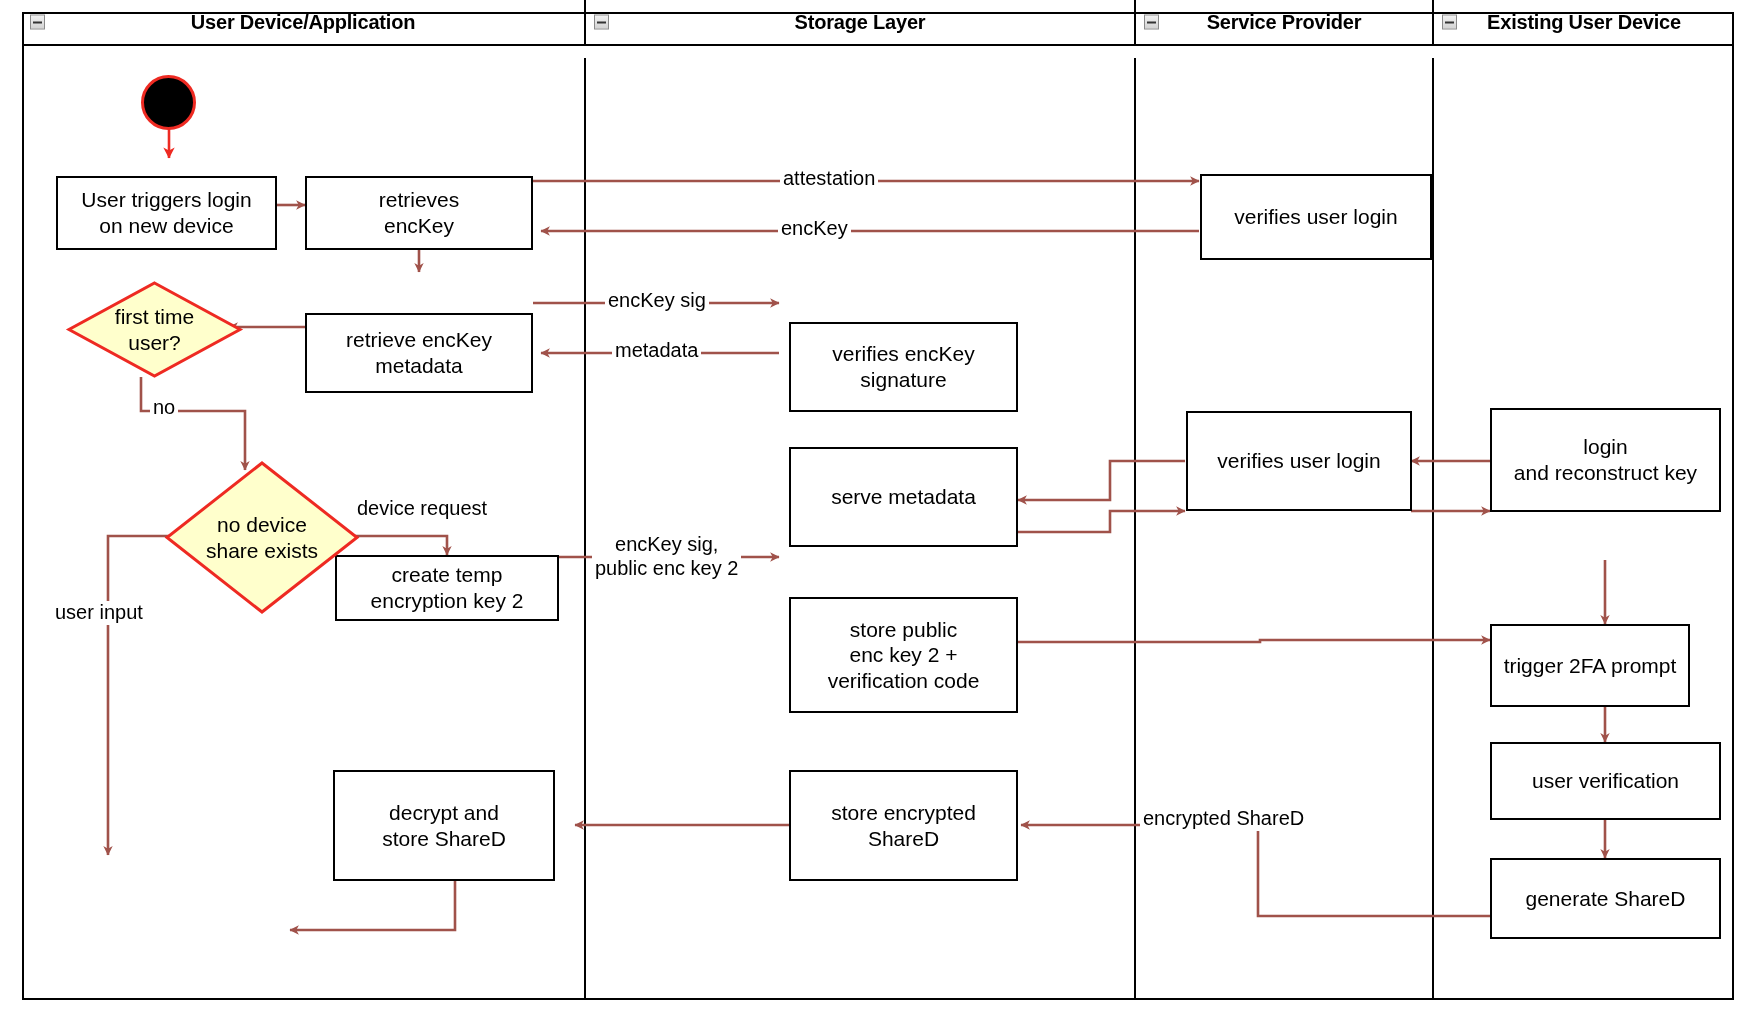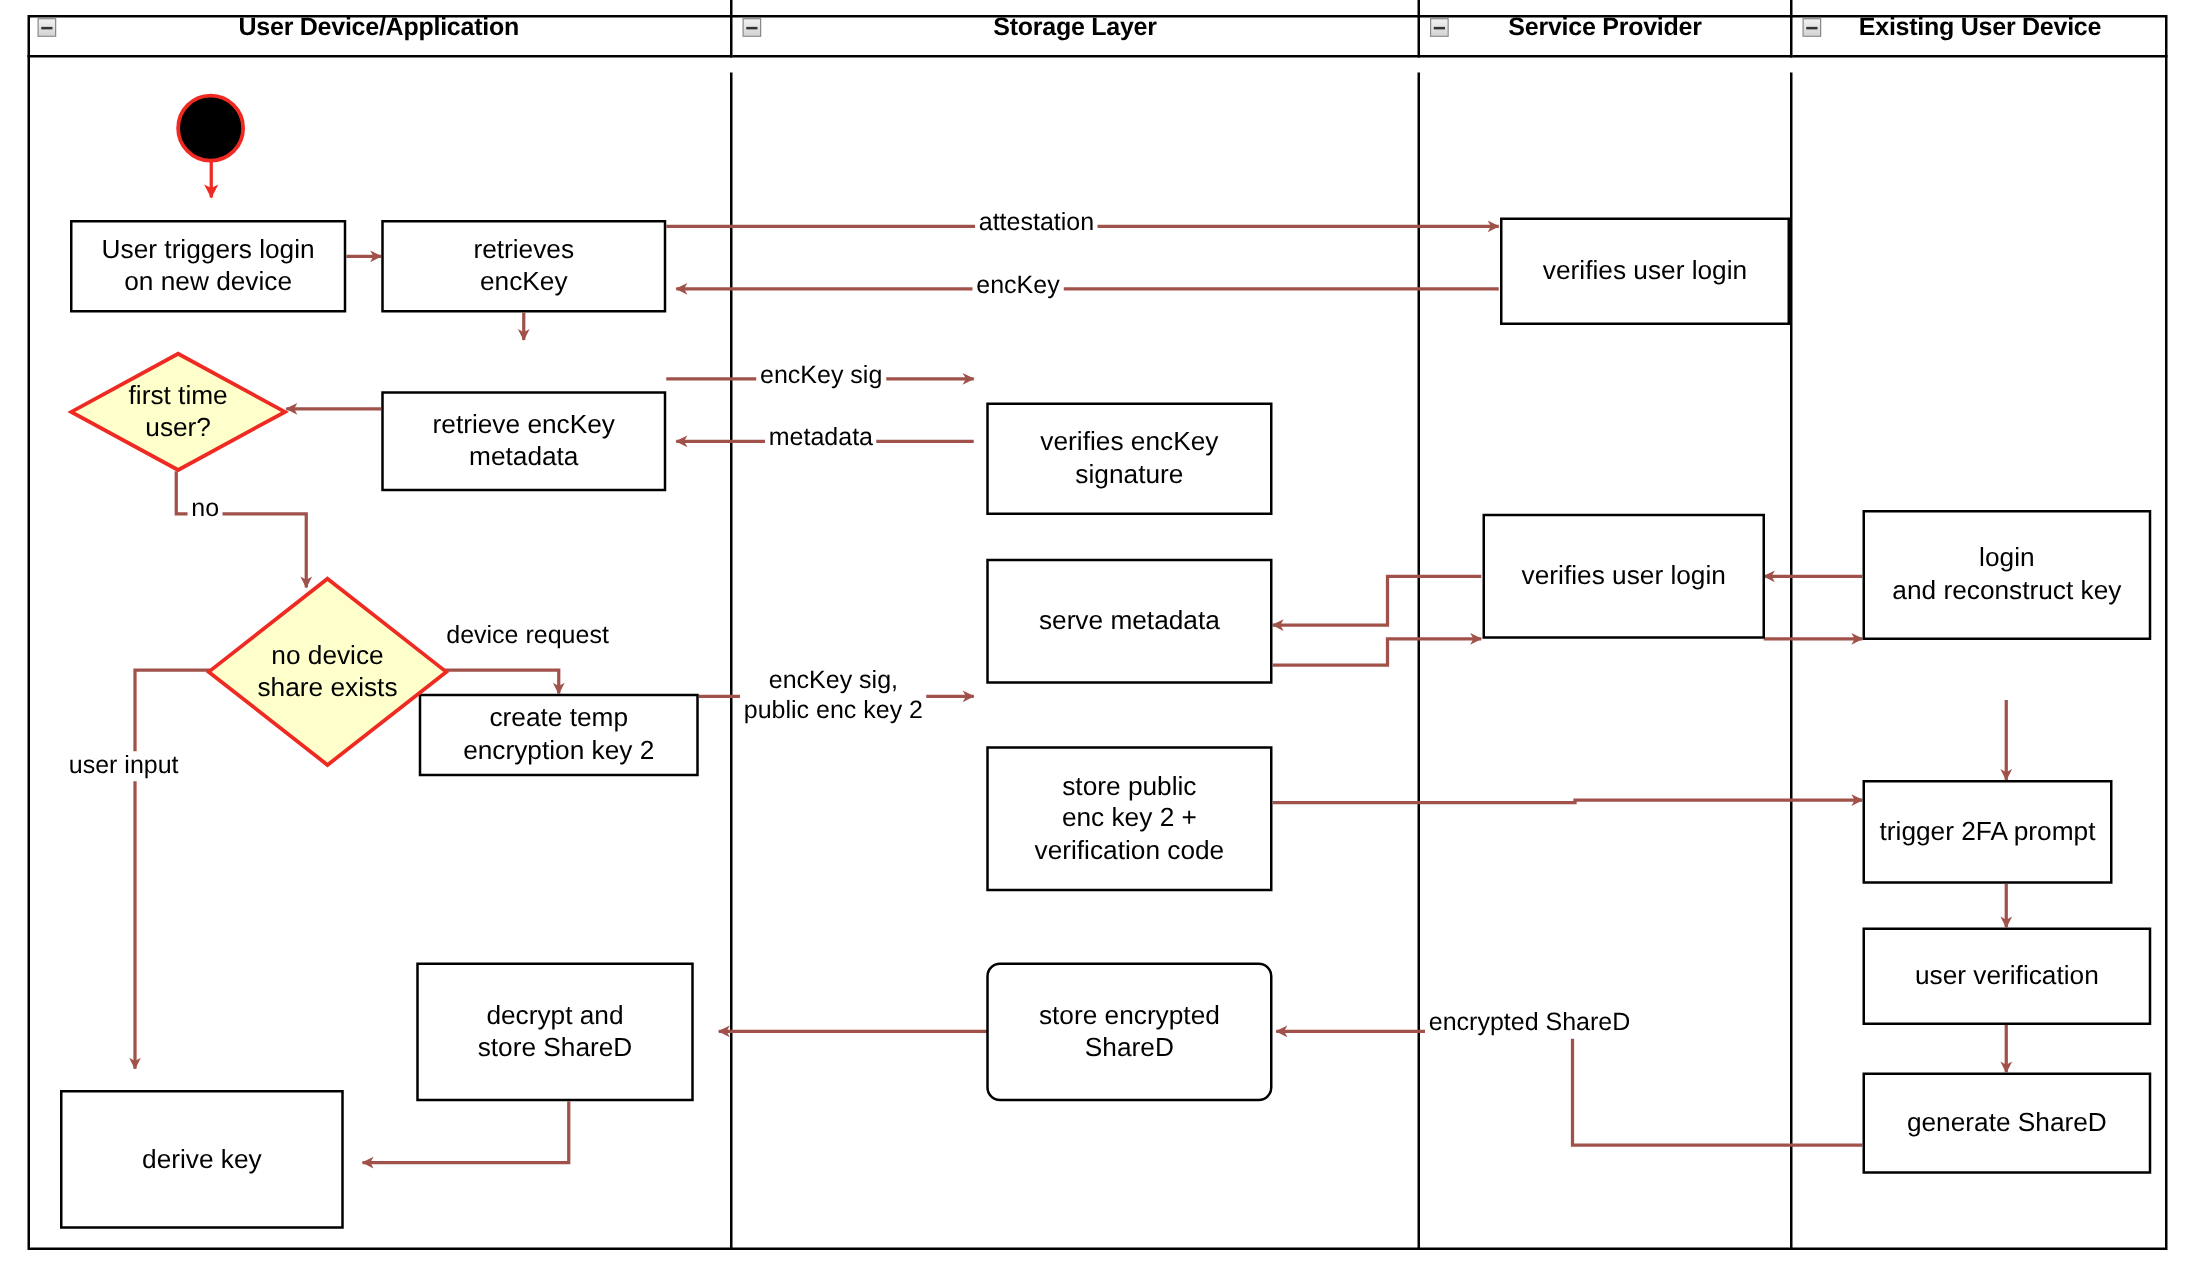--- a/index.html
+++ b/index.html
@@ -251,48 +251,47 @@
 
   <div class="node" style="left:305px; top:313px; width:228px; height:80px;">retrieve encKey
 metadata</div>
 
   <div class="node" style="left:335px; top:555px; width:224px; height:66px;">create temp
 encryption key 2</div>
 
   <div class="node" style="left:333px; top:770px; width:222px; height:111px;">decrypt and
 store ShareD</div>
 
-  <div class="node" style="left:48px; top:872px; width:227px; height:111px;">derive key</div>
 
   <div class="node" style="left:789px; top:322px; width:229px; height:90px;">verifies encKey
 signature</div>
 
   <div class="node" style="left:789px; top:447px; width:229px; height:100px;">serve metadata</div>
 
   <div class="node" style="left:789px; top:597px; width:229px; height:116px;">store public
 enc key 2 +
 verification code</div>
 
-  <div class="node" style="left:789px; top:770px; width:229px; height:111px;border-radius:11px;">store encrypted
+  <div class="node" style="left:789px; top:770px; width:229px; height:111px;">store encrypted
 ShareD</div>
 
   <div class="node" style="left:1200px; top:174px; width:232px; height:86px;">verifies user login</div>
 
   <div class="node" style="left:1186px; top:411px; width:226px; height:100px;">verifies user login</div>
 
   <div class="node" style="left:1490px; top:408px; width:231px; height:104px;">login
 and reconstruct key</div>
 
   <div class="node" style="left:1490px; top:624px; width:200px; height:83px;">trigger 2FA prompt</div>
 
   <div class="node" style="left:1490px; top:742px; width:231px; height:78px;">user verification</div>
 
   <div class="node" style="left:1490px; top:858px; width:231px; height:81px;">generate ShareD</div>
 
-  <div class="decision-wrap" style="left:55px; top:281px; width:175px; height:97px;">
+  <div class="decision-wrap" style="left:67px; top:281px; width:175px; height:97px;">
     <svg width="175" height="97" viewBox="0 0 175 97">
       <polygon points="87.5,2 173,48.5 87.5,95 2,48.5" fill="#ffffcc" stroke="#ee2a22" stroke-width="3"></polygon>
     </svg>
     <div class="decision-label">first time
 user?</div>
   </div>
 
   <div class="decision-wrap" style="left:164px; top:460px; width:196px; height:155px;">
     <svg width="196" height="155" viewBox="0 0 196 155">
       <polygon points="98,3 193,77.5 98,152 3,77.5" fill="#ffffcc" stroke="#ee2a22" stroke-width="3"></polygon>

